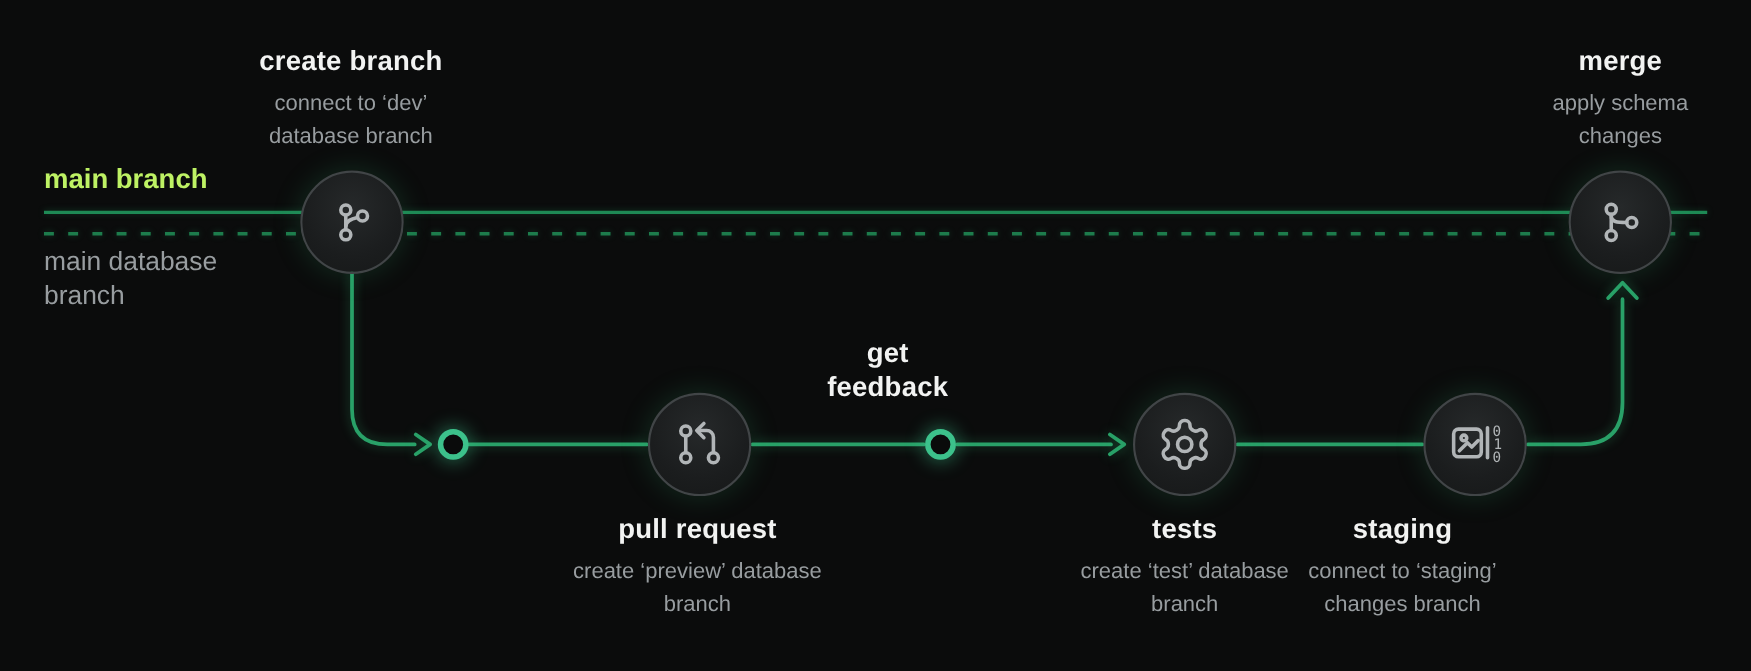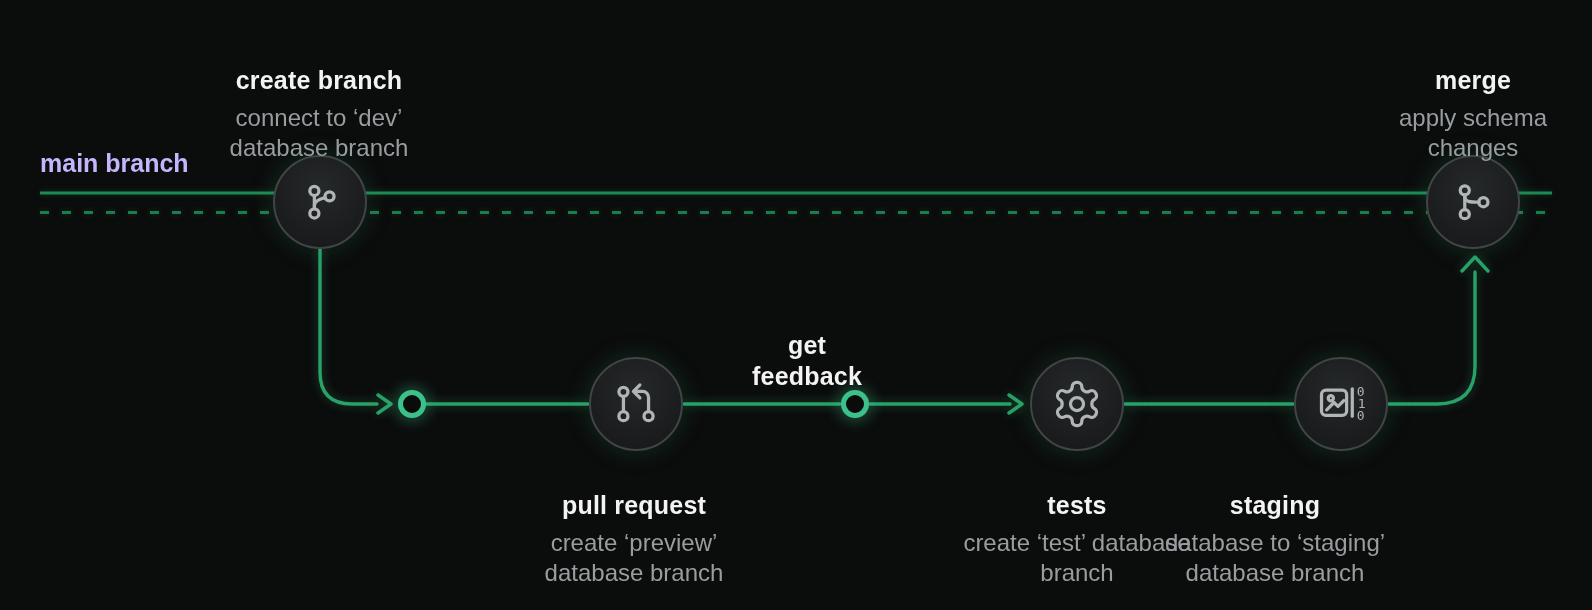--- a/index.html
+++ b/index.html
@@ -32,24 +32,24 @@
 
   .ring{
     position:absolute;z-index:2;
     width:18px;height:18px;border-radius:50%;
     background:#0a0b0b;
     border:5px solid #3cc18b;
     box-sizing:content-box;
     box-shadow:0 0 16px 2px rgba(61,198,143,.45);
   }
 
-  .caption{position:absolute;z-index:3;text-align:center;margin-top:24px;}
+  .caption{position:absolute;z-index:3;text-align:center;}
   .cap-title{color:#f2f3f2;font-size:25px;line-height:31px;font-weight:600;letter-spacing:.2px;}
-  .cap-sub{color:#989da0;font-size:24px;line-height:30px;font-weight:400;margin-top:7px;}
-  .standalone-title{position:absolute;z-index:3;color:#c4b5fd;font-size:25px;line-height:31px;font-weight:600;}
+  .cap-sub{color:#989da0;font-size:20px;line-height:30px;font-weight:400;margin-top:7px;}
+  .standalone-title{position:absolute;z-index:3;color:#bef264;font-size:25px;line-height:31px;font-weight:600;}
   .standalone-sub{position:absolute;z-index:3;color:#989da0;font-size:24px;line-height:31px;}
 </style>
 </head>
 <body>
 
 <div class="canvas">
 
   <svg class="lines" width="1592" height="610" viewBox="0 0 1592 610">
     <g class="glowline">
       <path class="mainline" d="M40 193 H1552"></path>
@@ -115,20 +115,21 @@
       <circle cx="16.8" cy="12.1" r="2.1"></circle>
       <line x1="8.2" y1="8.7" x2="8.2" y2="15.5"></line>
       <path d="M8.2 9.5 C8.2 11.9 10.6 12.1 14.7 12.1"></path>
     </svg>
   </div>
 
   <div class="ring" style="left:398px;top:390px;"></div>
   <div class="ring" style="left:841px;top:390px;"></div>
 
   <div class="standalone-title" style="left:40px;top:148px;">main branch</div>
+  <div class="standalone-sub" style="left:40px;top:222px;width:215px;">main database branch</div>
 
   <div class="caption" style="left:219px;top:41px;width:200px;">
     <div class="cap-title">create branch</div>
     <div class="cap-sub">connect to ‘dev’ database branch</div>
   </div>
 
   <div class="caption" style="left:1378px;top:41px;width:190px;">
     <div class="cap-title">merge</div>
     <div class="cap-sub">apply schema changes</div>
   </div>
@@ -143,16 +144,16 @@
     <div class="cap-sub">create ‘preview’ database branch</div>
   </div>
 
   <div class="caption" style="left:962px;top:466px;width:230px;">
     <div class="cap-title">tests</div>
     <div class="cap-sub">create ‘test’ database branch</div>
   </div>
 
   <div class="caption" style="left:1150px;top:466px;width:250px;">
     <div class="cap-title">staging</div>
-    <div class="cap-sub">database to ‘staging’ database branch</div>
+    <div class="cap-sub">connect to ‘staging’ changes branch</div>
   </div>
 
 </div>
 
 </body></html>

